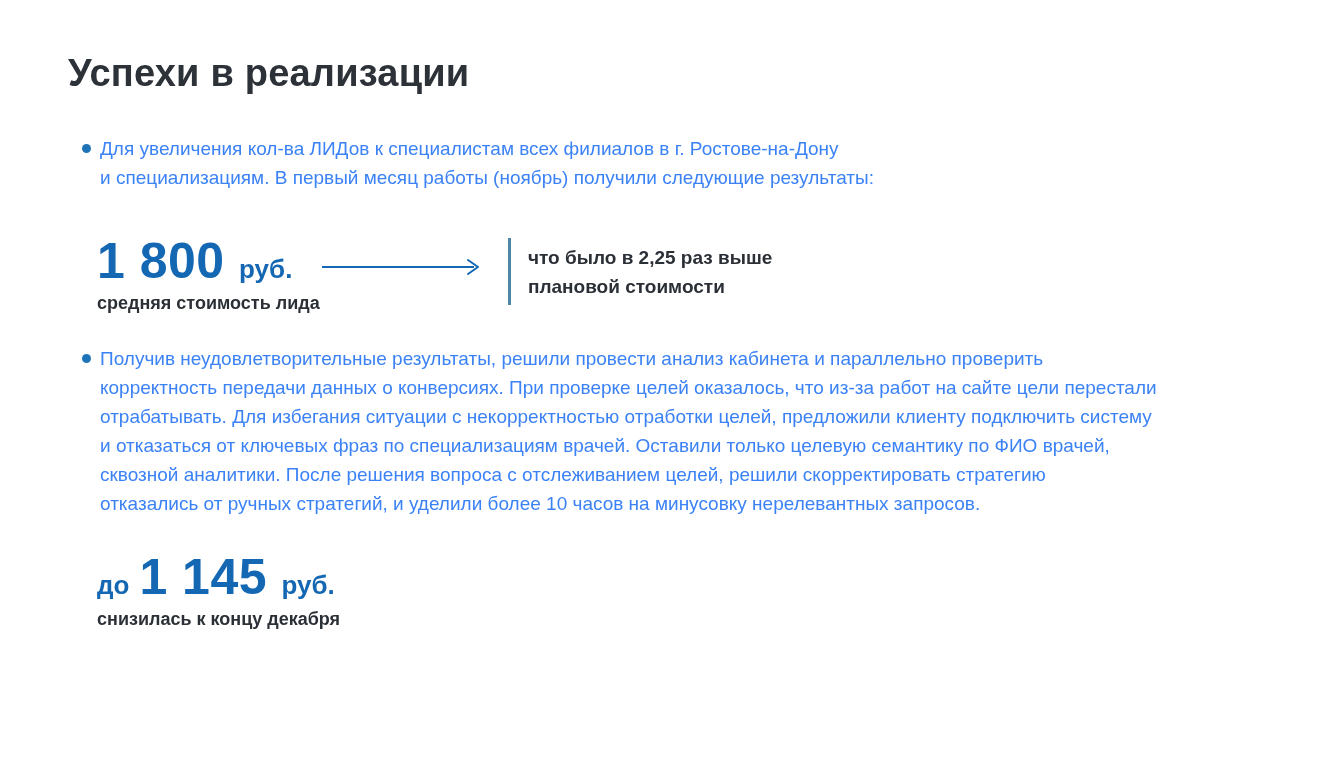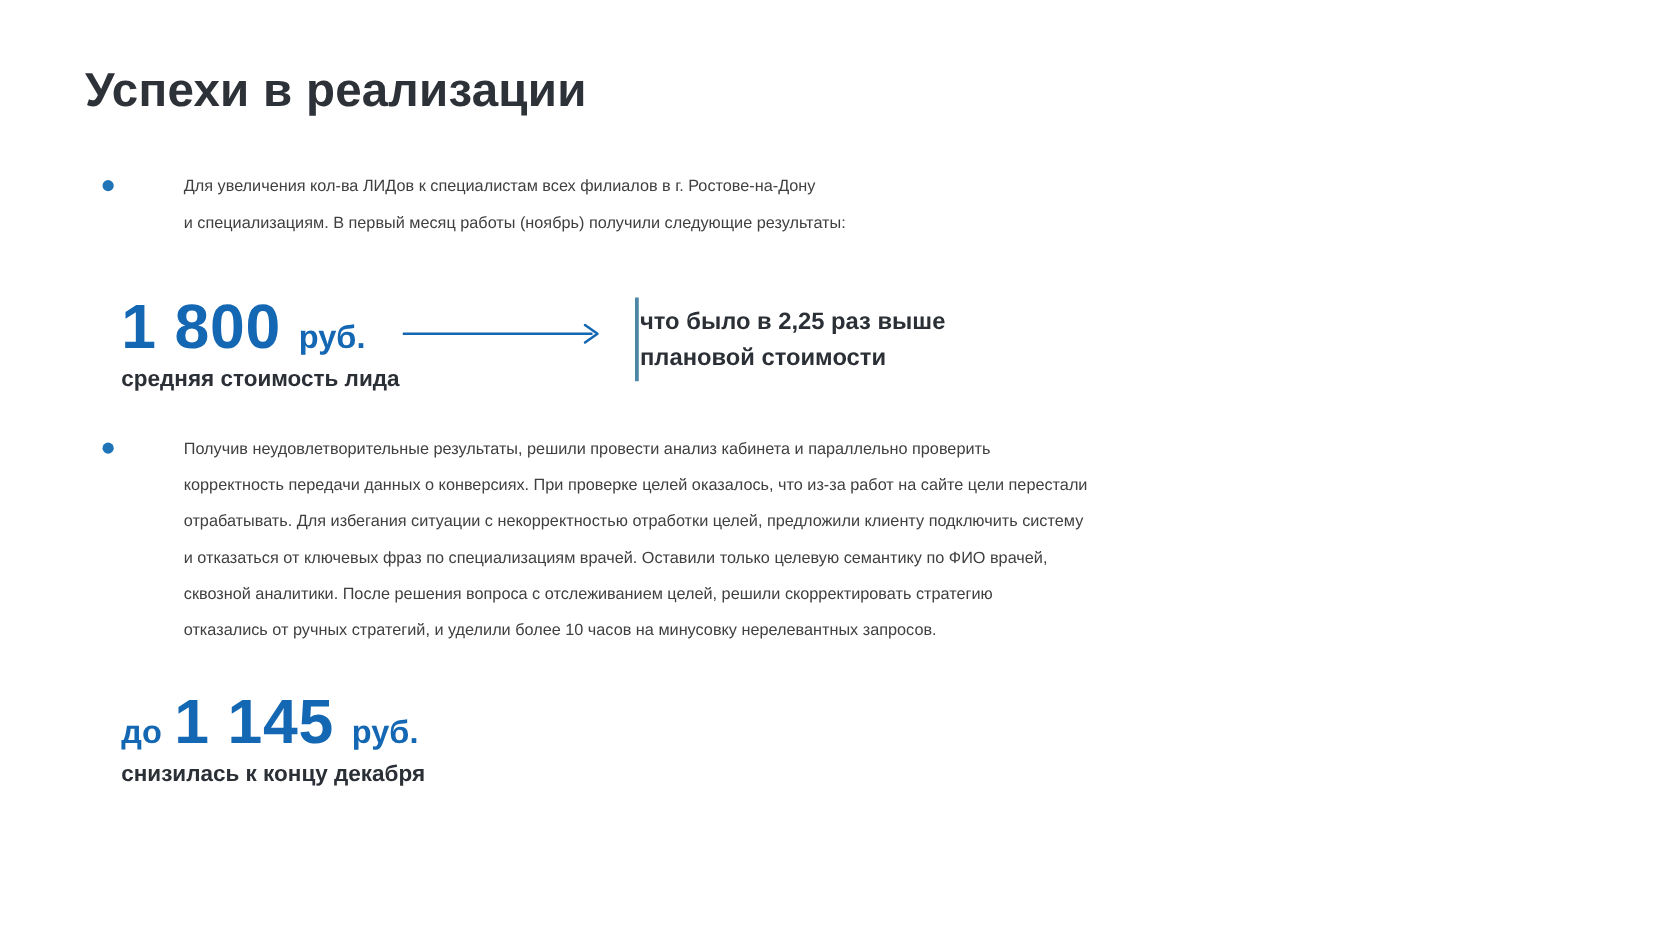--- a/index.html
+++ b/index.html
@@ -33,25 +33,24 @@
   .bullet-block .dot {
     position: absolute;
     left: 2px;
     top: 10px;
     width: 9px;
     height: 9px;
     border-radius: 50%;
     background: #1f74b8;
   }
   .bullet-block .line {
-    font-size: 13px;
+    font-size: 19px;
     line-height: 29px;
-    color: #404040;
+    color: #3b82f6;
     white-space: nowrap;
-    margin-left: 47px;
   }
   #bullet-1 { top: 134px; }
   #bullet-2 { top: 344px; }
 
   .stat {
     position: absolute;
     left: 97px;
   }
   #stat-1 { top: 232px; }
   #stat-2 { top: 548px; }
@@ -89,21 +88,21 @@
     left: 322px;
     top: 258px;
     width: 158px;
     height: 18px;
   }
 
   .note {
     position: absolute;
     left: 508px;
     top: 238px;
-    padding-left: 1px;
+    padding-left: 17px;
     border-left: 3px solid #4e87a6;
     min-height: 67px;
     box-sizing: border-box;
     display: flex;
     flex-direction: column;
     justify-content: center;
   }
   .note .line {
     font-size: 19px;
     font-weight: 700;

